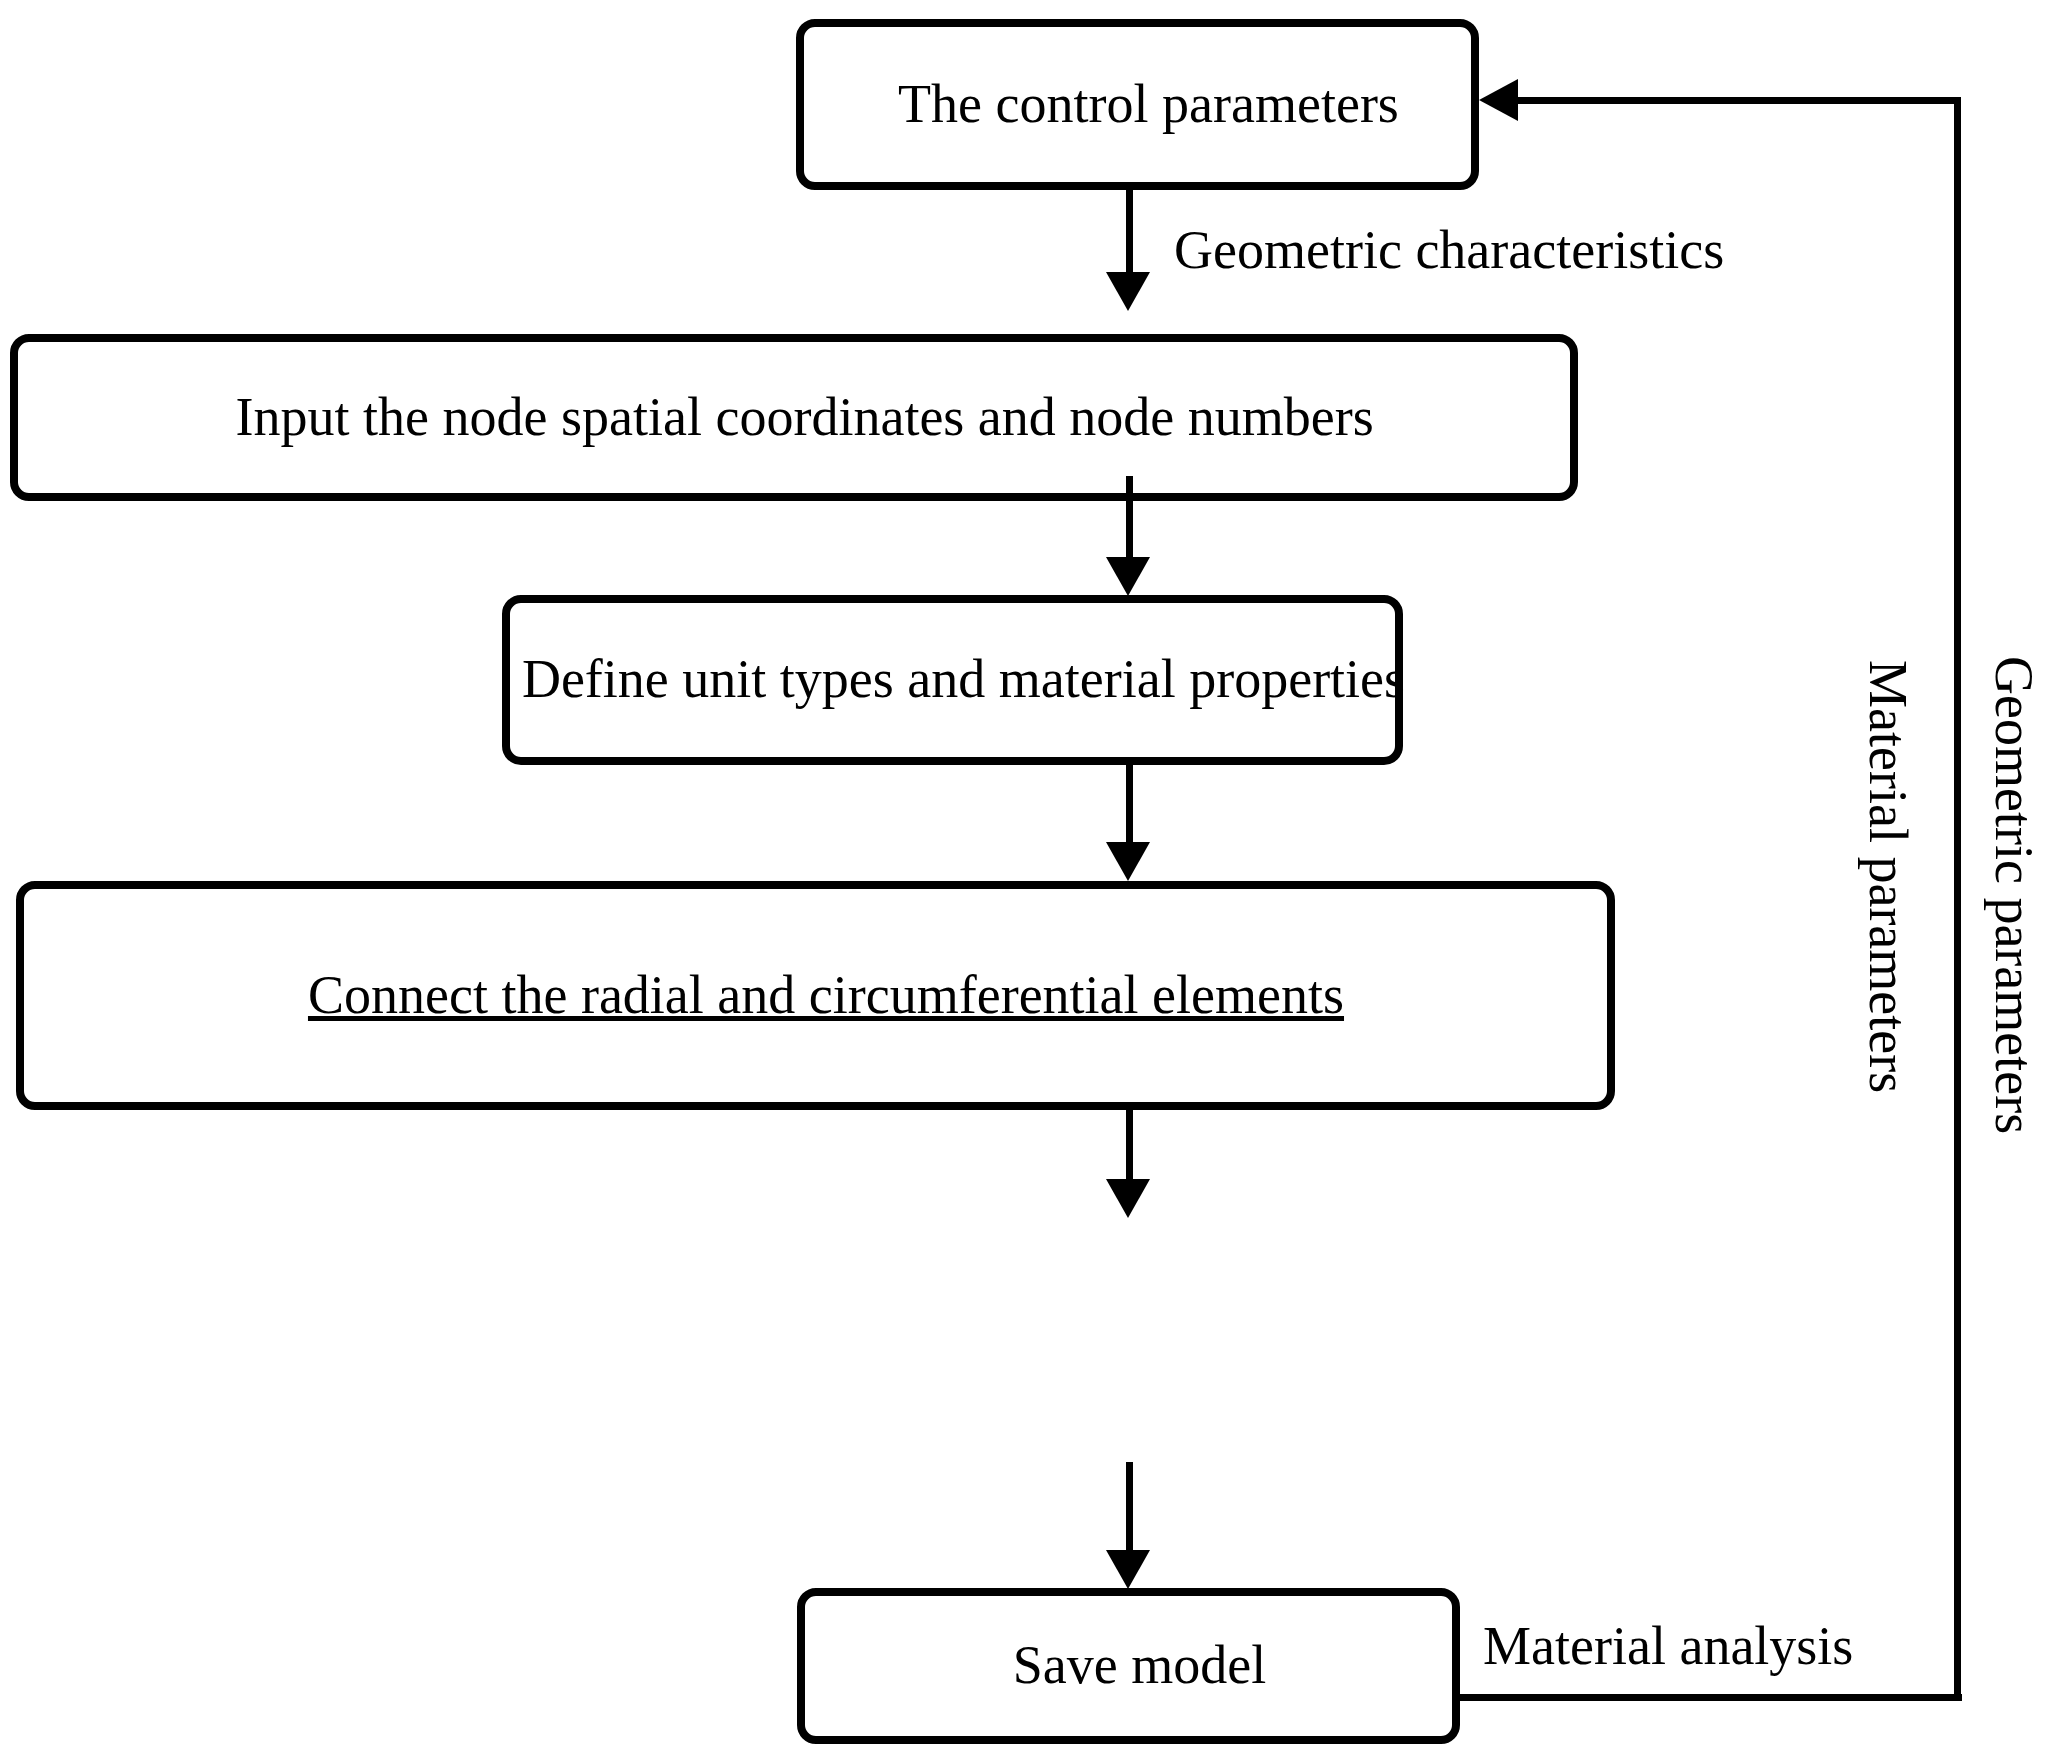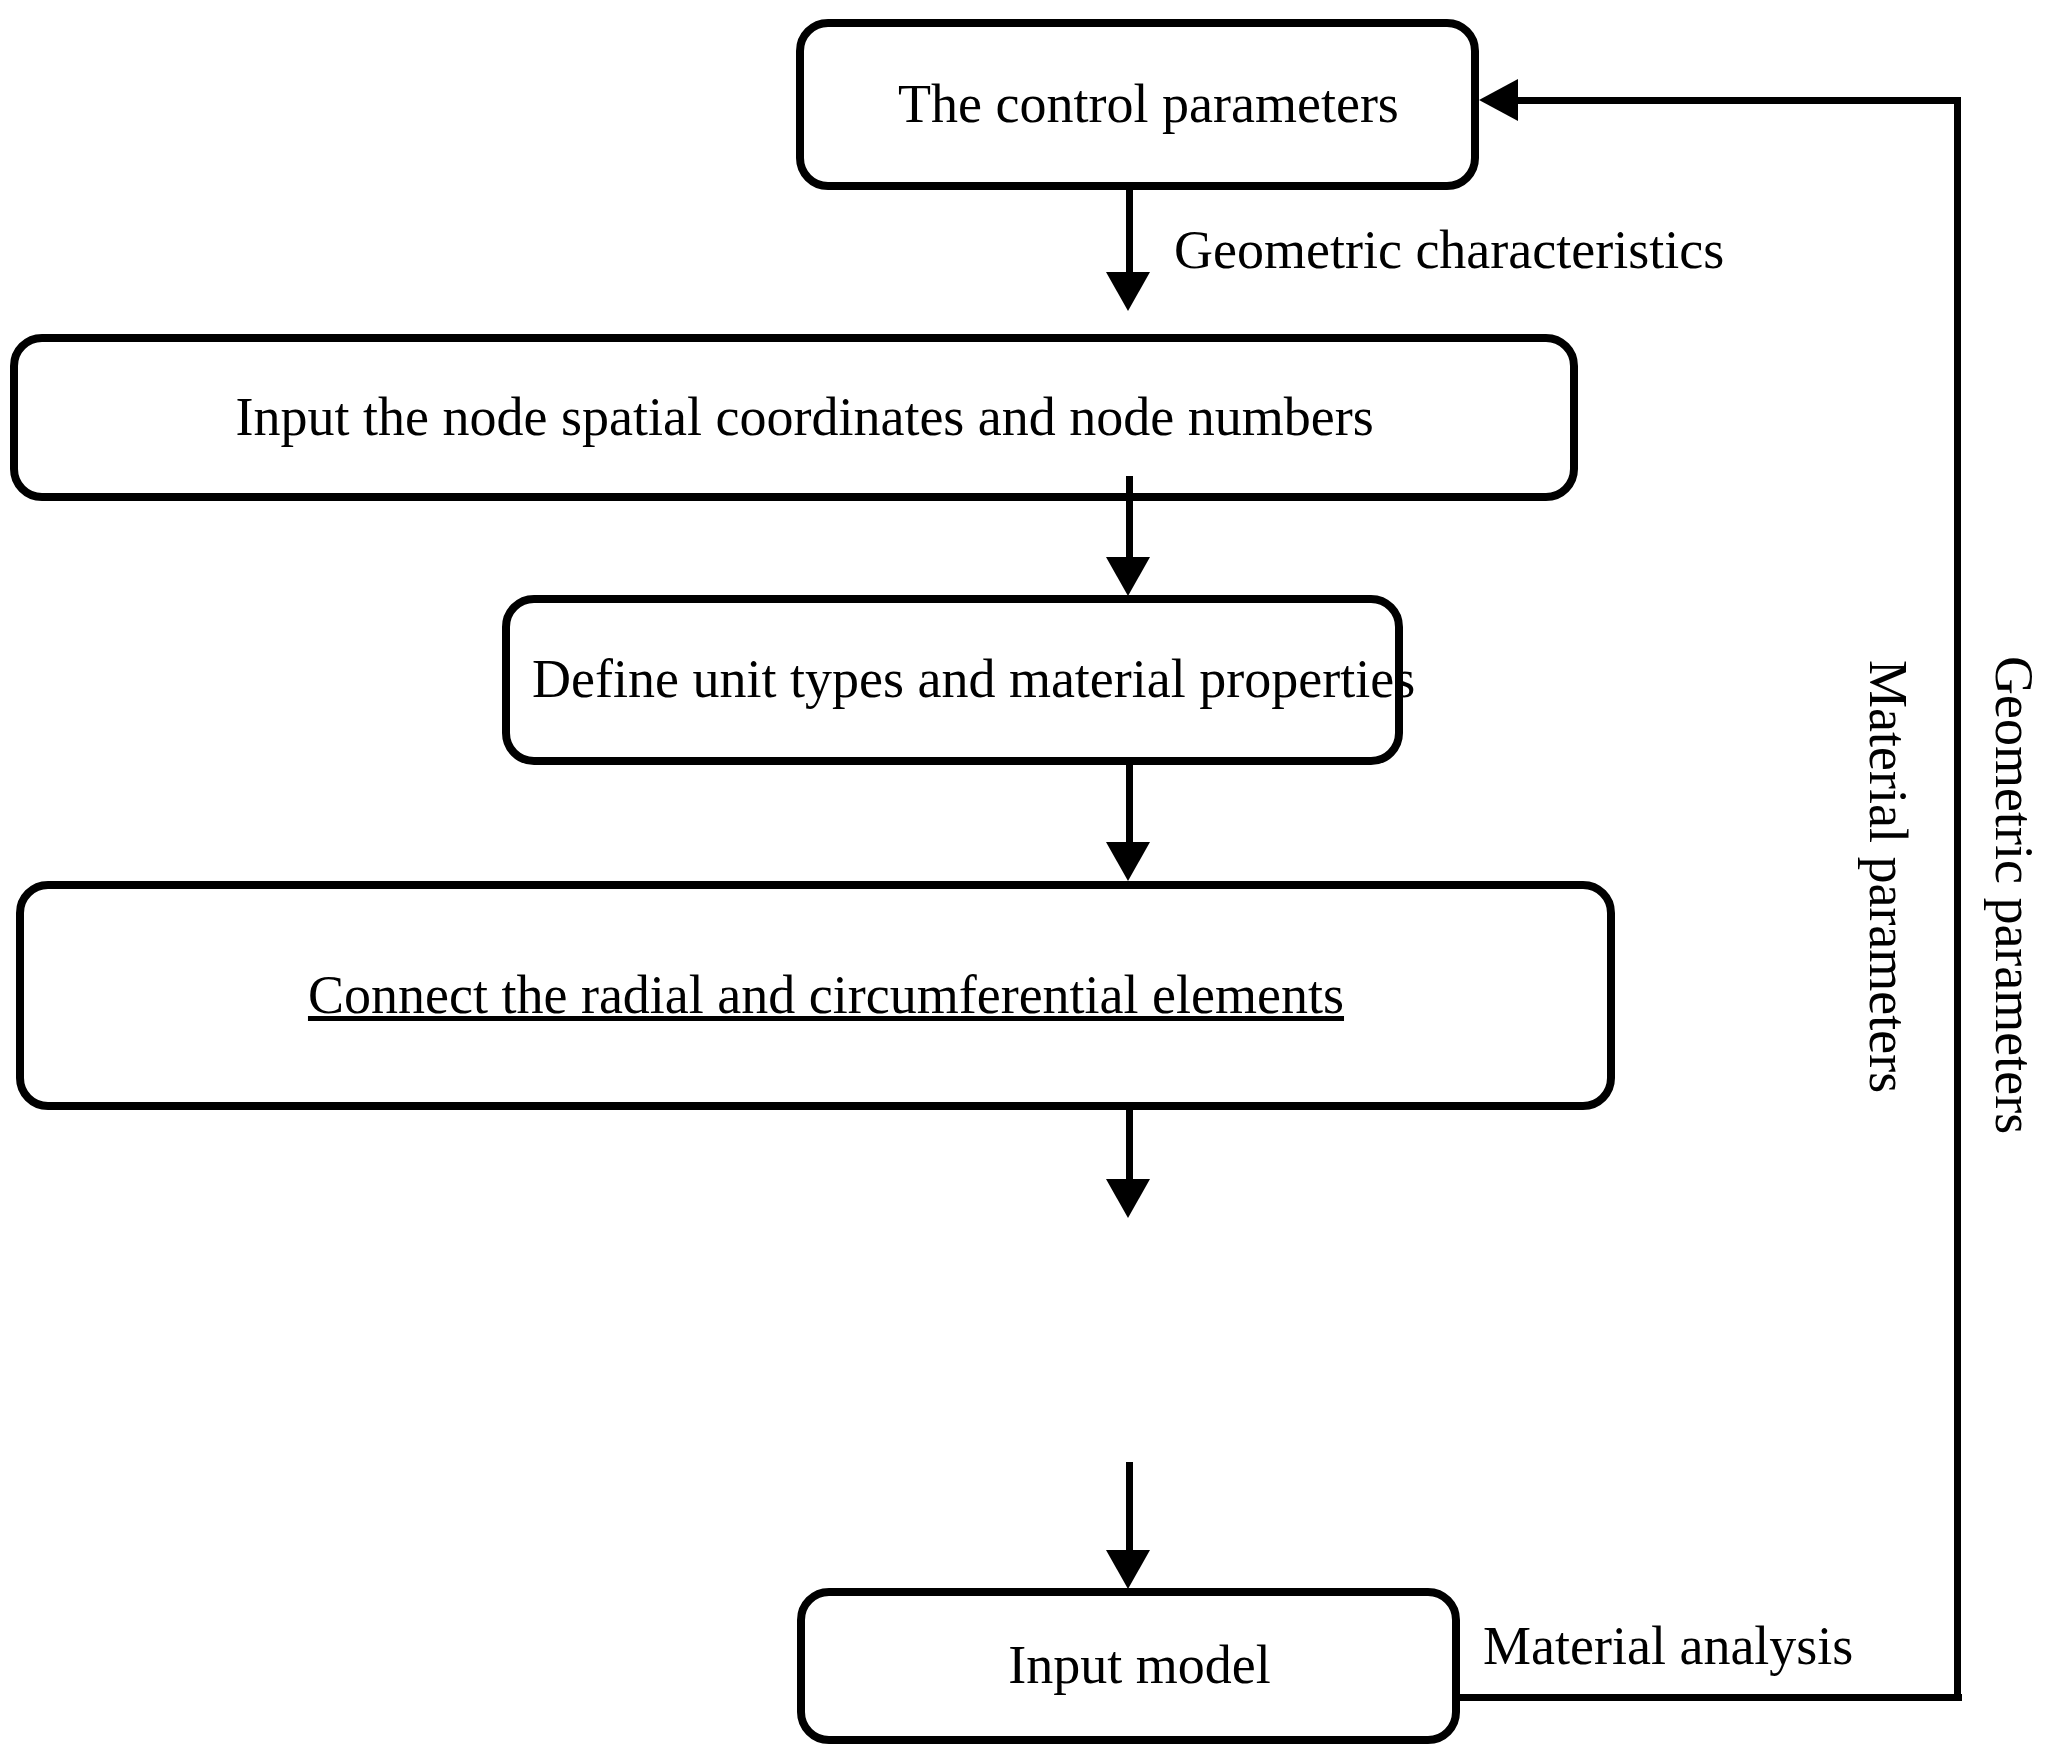--- a/index.html
+++ b/index.html
@@ -9,24 +9,25 @@
     height: 1761px;
     background: #ffffff;
     font-family: "Liberation Serif", "DejaVu Serif", serif;
     color: #000000;
     overflow: hidden;
   }
   .node {
     position: absolute;
     box-sizing: border-box;
     border: 8.7px solid #000000;
-    border-radius: 32px;
+    border-radius: 19px;
     background: #ffffff;
     display: flex;
     flex-direction: column;
+    align-items: center;
     justify-content: center;
     text-align: center;
     font-size: 54px;
     line-height: 1.58;
     white-space: nowrap;
     padding-left: 22px;
   }
   .vline, .hline { position: absolute; background: #000000; }
   .arrow-down {
     position: absolute;
@@ -67,21 +68,21 @@
   <div class="node" style="left:502px; top:595px; width:901px; height:170px;">
     <span>Define unit types and material properties</span>
   </div>
 
   <div class="node" style="left:15.5px; top:881px; width:1599px; height:229px;text-decoration:underline;">
     <span>Connect the radial and circumferential elements</span>
   </div>
 
 
   <div class="node" style="left:797px; top:1588px; width:663px; height:156px;">
-    <span>Input model</span>
+    <span>Save model</span>
   </div>
 
   <div class="vline" style="left:1126px; top:190px; width:6.8px; height:83px;"></div>
   <div class="arrow-down" style="left:1106px; top:272px;"></div>
 
   <div class="vline" style="left:1126px; top:476px; width:6.8px; height:82px;"></div>
   <div class="arrow-down" style="left:1106px; top:557px;"></div>
 
   <div class="vline" style="left:1126px; top:765px; width:6.8px; height:80px;"></div>
   <div class="arrow-down" style="left:1106px; top:842px;"></div>

